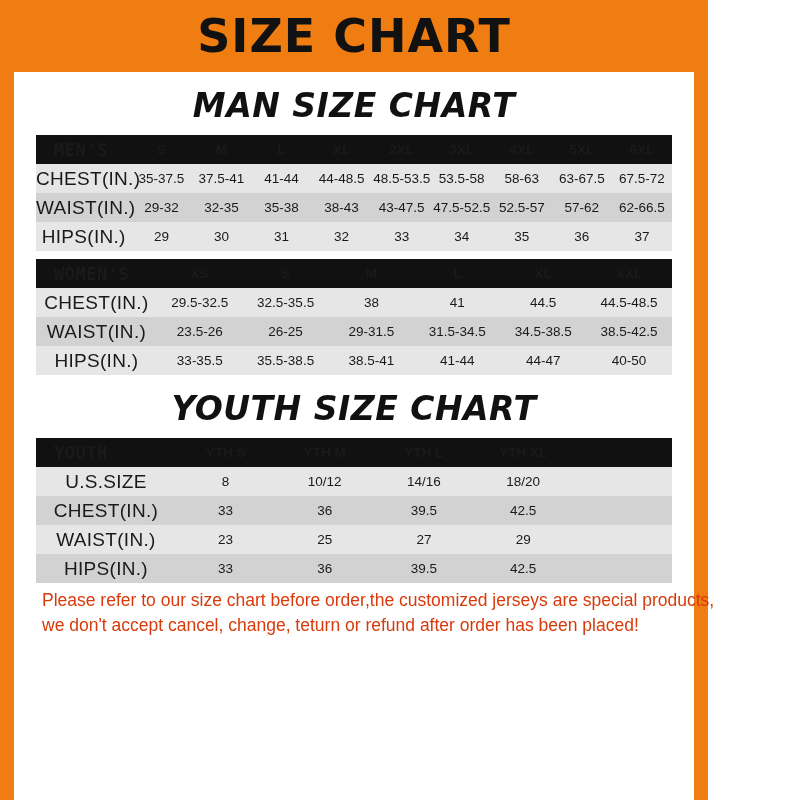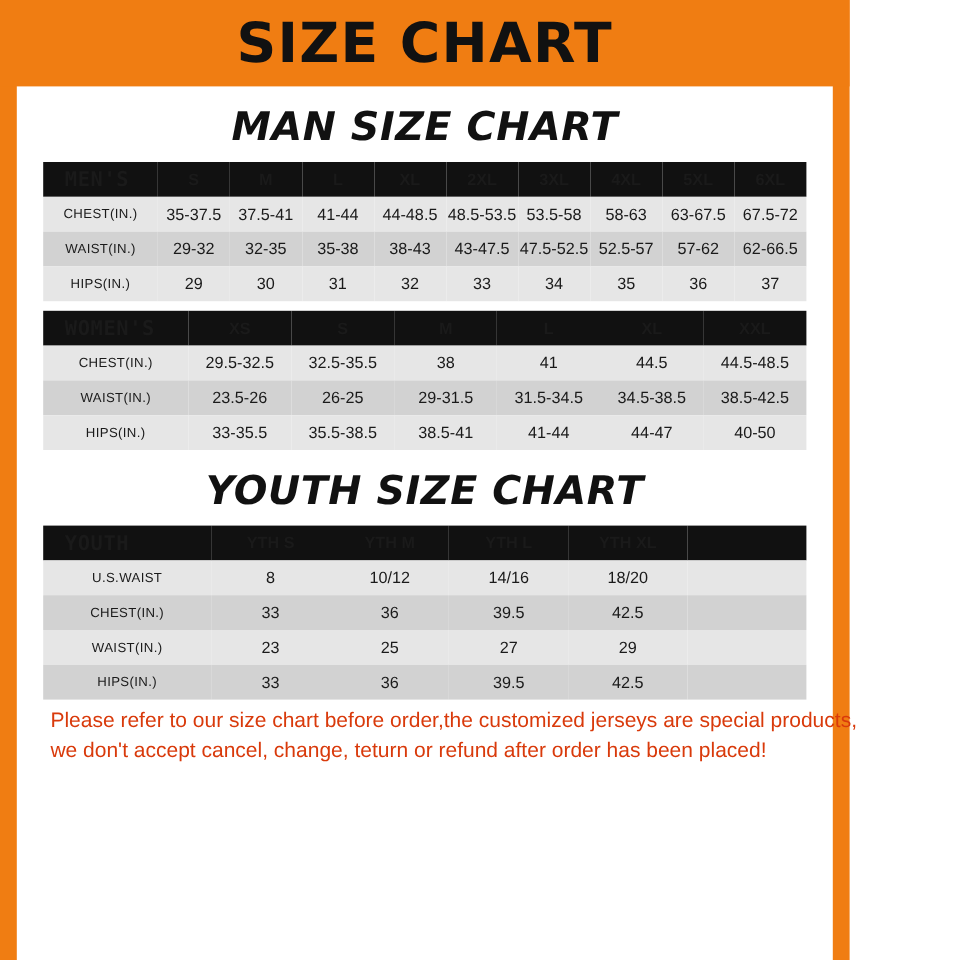--- a/index.html
+++ b/index.html
@@ -88,21 +88,21 @@
     padding-left: 18px;
   }
   tbody tr.light {
     background: #e6e6e6;
   }
   tbody tr.dark {
     background: #d2d2d2;
   }
   tbody td.rowlabel {
     font-family: "Liberation Sans", sans-serif;
-    font-size: 11px;
+    font-size: 19px;
     letter-spacing: 0.3px;
     text-align: center;
     margin-top: 24px;
   }
   
   .men-table col.c0 { width: 15%; }
   .women-table col.c0 { width: 19%; }
   .youth-table col.c0 { width: 22%; }
 
   .footer-note {
@@ -268,21 +268,21 @@
             <th class="corner">YOUTH</th>
             <th>YTH S</th>
             <th>YTH M</th>
             <th>YTH L</th>
             <th>YTH XL</th>
             <th></th>
           </tr>
         </thead>
         <tbody>
           <tr class="light">
-            <td class="rowlabel">U.S.WAIST</td>
+            <td class="rowlabel">U.S.SIZE</td>
             <td>8</td>
             <td>10/12</td>
             <td>14/16</td>
             <td>18/20</td>
             <td></td>
           </tr>
           <tr class="dark">
             <td class="rowlabel">CHEST(IN.)</td>
             <td>33</td>
             <td>36</td>

